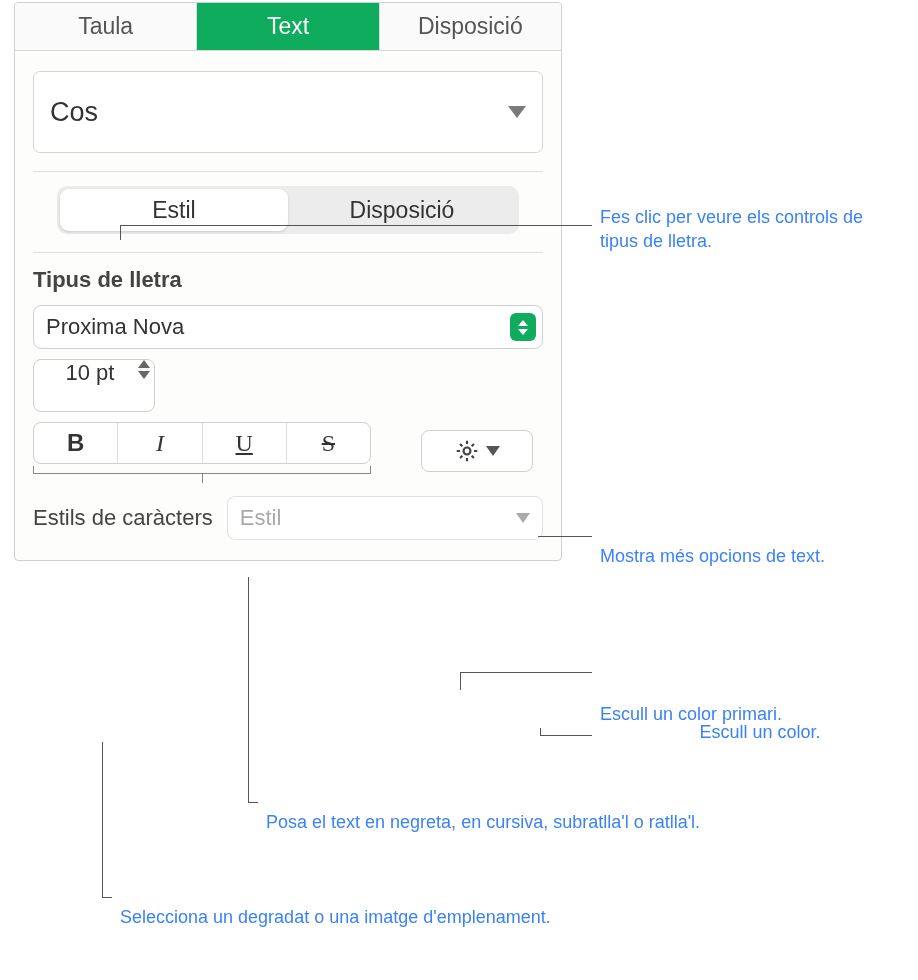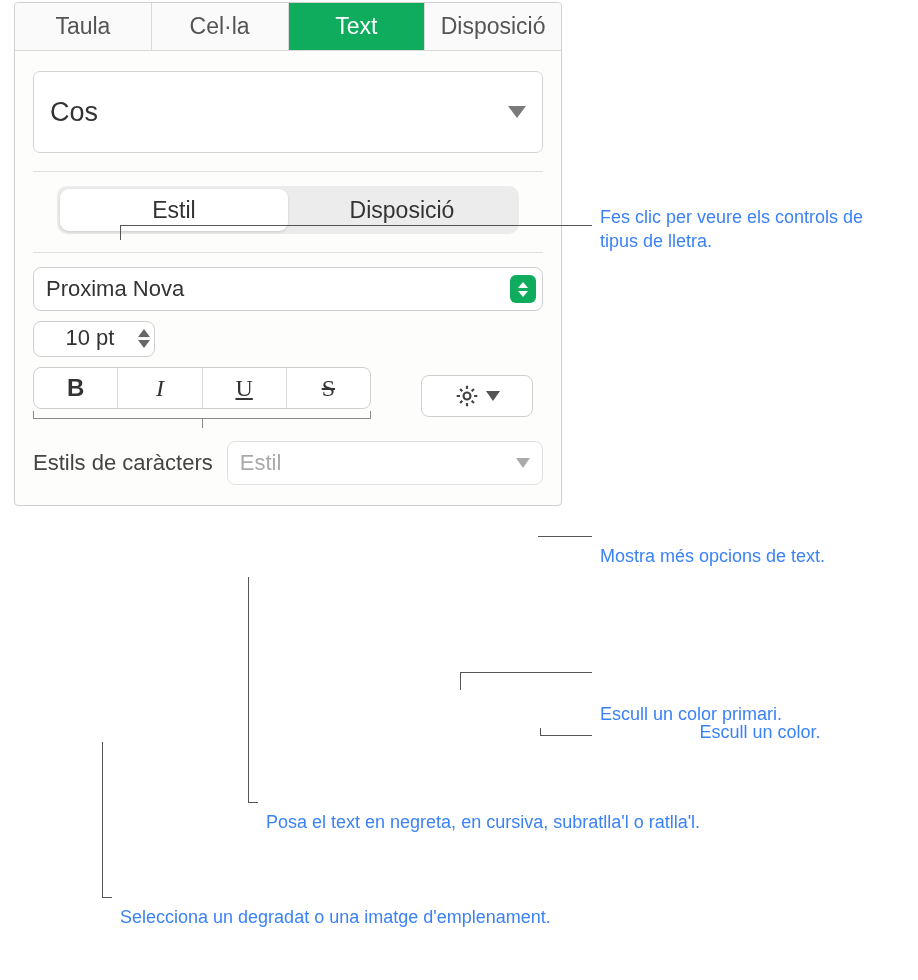--- a/index.html
+++ b/index.html
@@ -142,25 +142,24 @@
     .popup-indicator .down {
       width: 0; height: 0;
       border-left: 5px solid transparent;
       border-right: 5px solid transparent;
       border-top: 6px solid #fff;
     }
     .font-popup { width: 100%; }
     .weight-popup { width: 330px; }
     .size-stepper {
       width: 122px;
-      height: 36px;
+      height: 53px;
       border: 1px solid #cfcfcf;
       border-radius: 8px;
       display: flex;
-      align-items: center;
       background: #fff;
       padding: 0 4px 2px 12px;
     }
     .size-value {
       flex: 1;
       font-size: 22px;
       text-align: center;
     }
     .stepper-arrows {
       display: flex;
@@ -349,40 +348,40 @@
       position: absolute;
       background: #555;
     }
   </style>
 </head>
 <body>
 
 <div class="panel">
   <div class="top-tabs">
     <div class="top-tab">Taula</div>
-    <div class="top-tab">Cel·la</div>
     <div class="top-tab active">Text</div>
     <div class="top-tab">Disposició</div>
   </div>
   <div class="panel-body">
 
     <div class="paragraph-style">
       <span class="paragraph-style-label">Cos</span>
       <span class="chevron-down"></span>
     </div>
 
     <div class="thin-divider"></div>
 
     <div class="segmented">
       <div class="seg-item selected">Estil</div>
       <div class="seg-item">Disposició</div>
     </div>
 
     <div class="thin-divider"></div>
 
+    <div class="section-label">Tipus de lletra</div>
 
     <div class="row">
       <div class="popup font-popup">
         <span class="popup-label">Proxima Nova</span>
         <span class="popup-indicator">
           <span class="up"></span>
             <span class="down"></span>
         </span>
       </div>
     </div>

